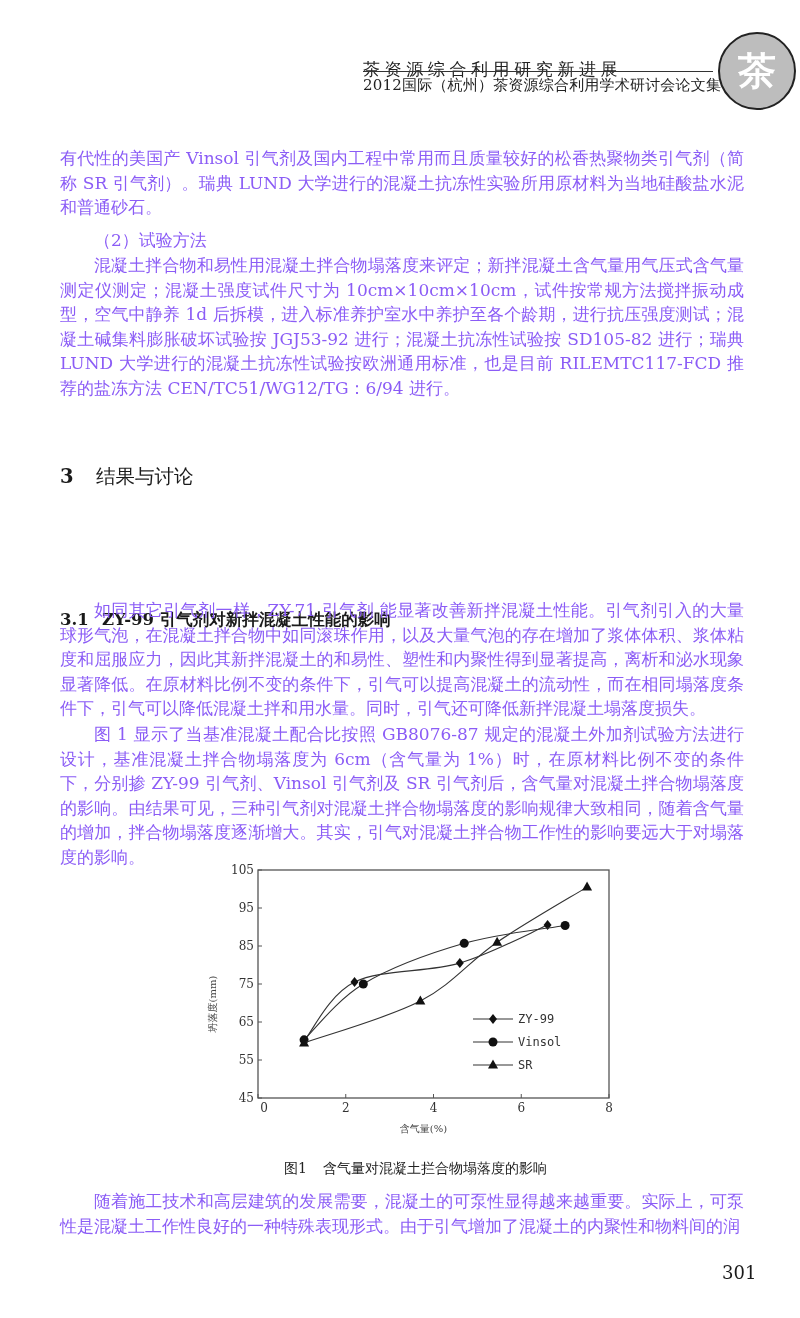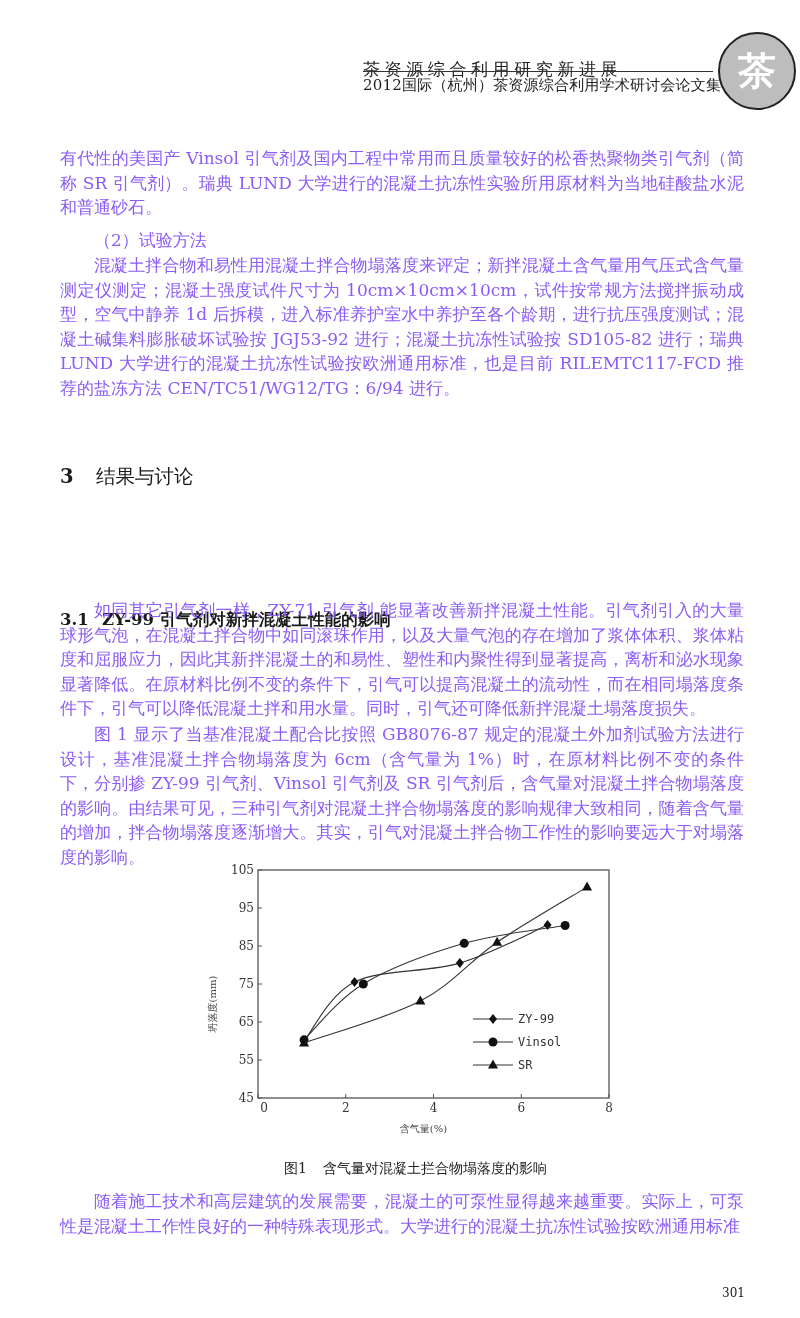--- a/index.html
+++ b/index.html
@@ -16,21 +16,21 @@
   .para { position: absolute; left: 60px; width: 684px; font-size: 17px; line-height: 24.6px;
           text-align: justify; color: #8b5cf6; }
   .indent { text-indent: 2em; }
   .h2 { position: absolute; left: 60px; font-size: 19.5px; font-weight: bold; margin-top: 6px; }
   .h2 .num { display: inline-block; width: 36px; }
   .h2 .txt { font-weight: normal; }
   .h3 { position: absolute; left: 60px; font-size: 16.5px; font-weight: bold; }
   .h3 .num { display: inline-block; width: 42px; }
   .caption { position: absolute; left: 284px; top: 1160px; font-size: 14px; color: #222; }
   .caption .fig { margin-right: 16px; }
-  .pageno { position: absolute; left: 722px; top: 1262px; font-size: 12px; margin-top: 24px; }
+  .pageno { position: absolute; left: 722px; top: 1262px; font-size: 18px; }
   #chart { position: absolute; left: 200px; top: 860px; }
 </style>
 </head>
 <body>
 
 <div class="hdr-title">茶资源综合利用研究新进展</div>
 <div class="hdr-rule"></div>
 <div class="hdr-sub">2012国际（杭州）茶资源综合利用学术研讨会论文集</div>
 <div class="hdr-logo">
   <span>茶</span>
@@ -102,15 +102,15 @@
     <text x="318" y="186" font-size="12" fill="#333" font-family="&quot;DejaVu Sans Mono&quot;, monospace">Vinsol</text>
     <line x1="273" y1="205" x2="313" y2="205" stroke="#333" stroke-width="1.1"></line>
     <polygon points="293 199.5 298 208.5 288 208.5" fill="#111"></polygon>
     <text x="318" y="209" font-size="12" fill="#333" font-family="&quot;DejaVu Sans Mono&quot;, monospace">SR</text>
   </svg>
 
 <div class="caption">
   <span class="fig">图1</span><span>含气量对混凝土拦合物塌落度的影响</span>
 </div>
 
-<div class="para indent" style="top:1189px;">随着施工技术和高层建筑的发展需要，混凝土的可泵性显得越来越重要。实际上，可泵性是混凝土工作性良好的一种特殊表现形式。大学进行的混凝土抗冻性试验按欧洲通用标准</div>
+<div class="para indent" style="top:1189px;">随着施工技术和高层建筑的发展需要，混凝土的可泵性显得越来越重要。实际上，可泵性是混凝土工作性良好的一种特殊表现形式。由于引气增加了混凝土的内聚性和物料间的润</div>
 
 <div class="pageno">301</div>
 
 </body></html>

